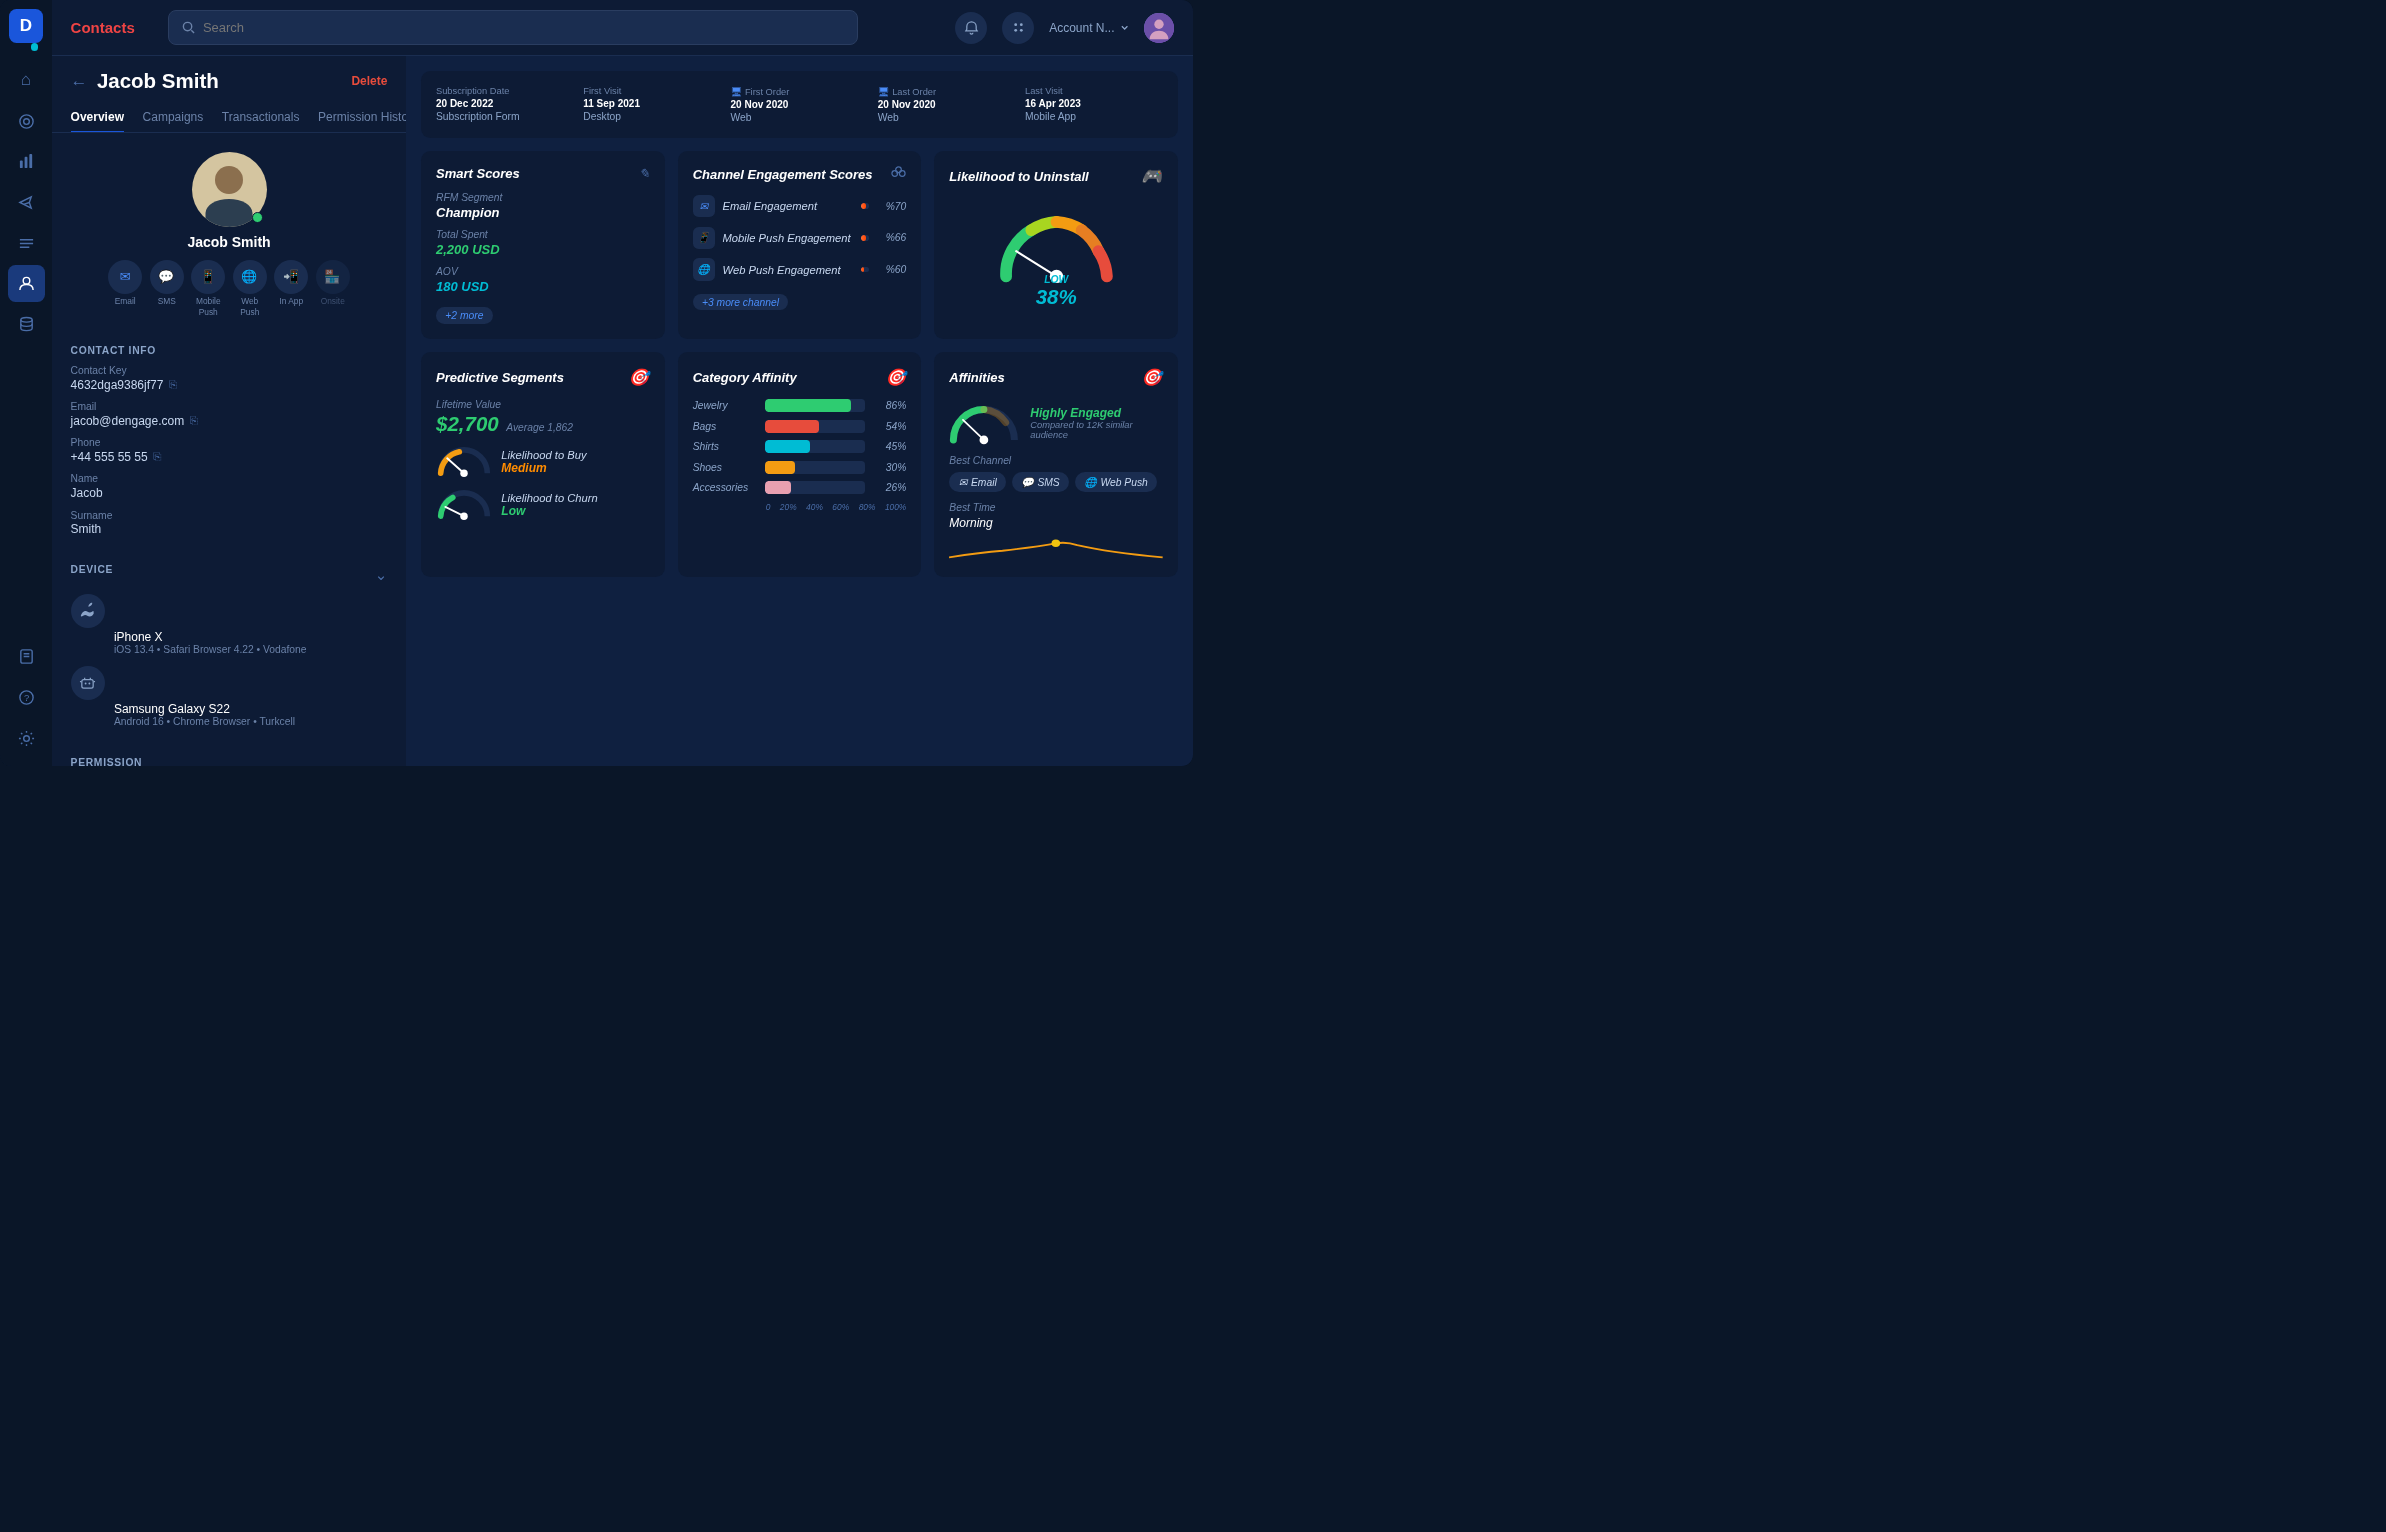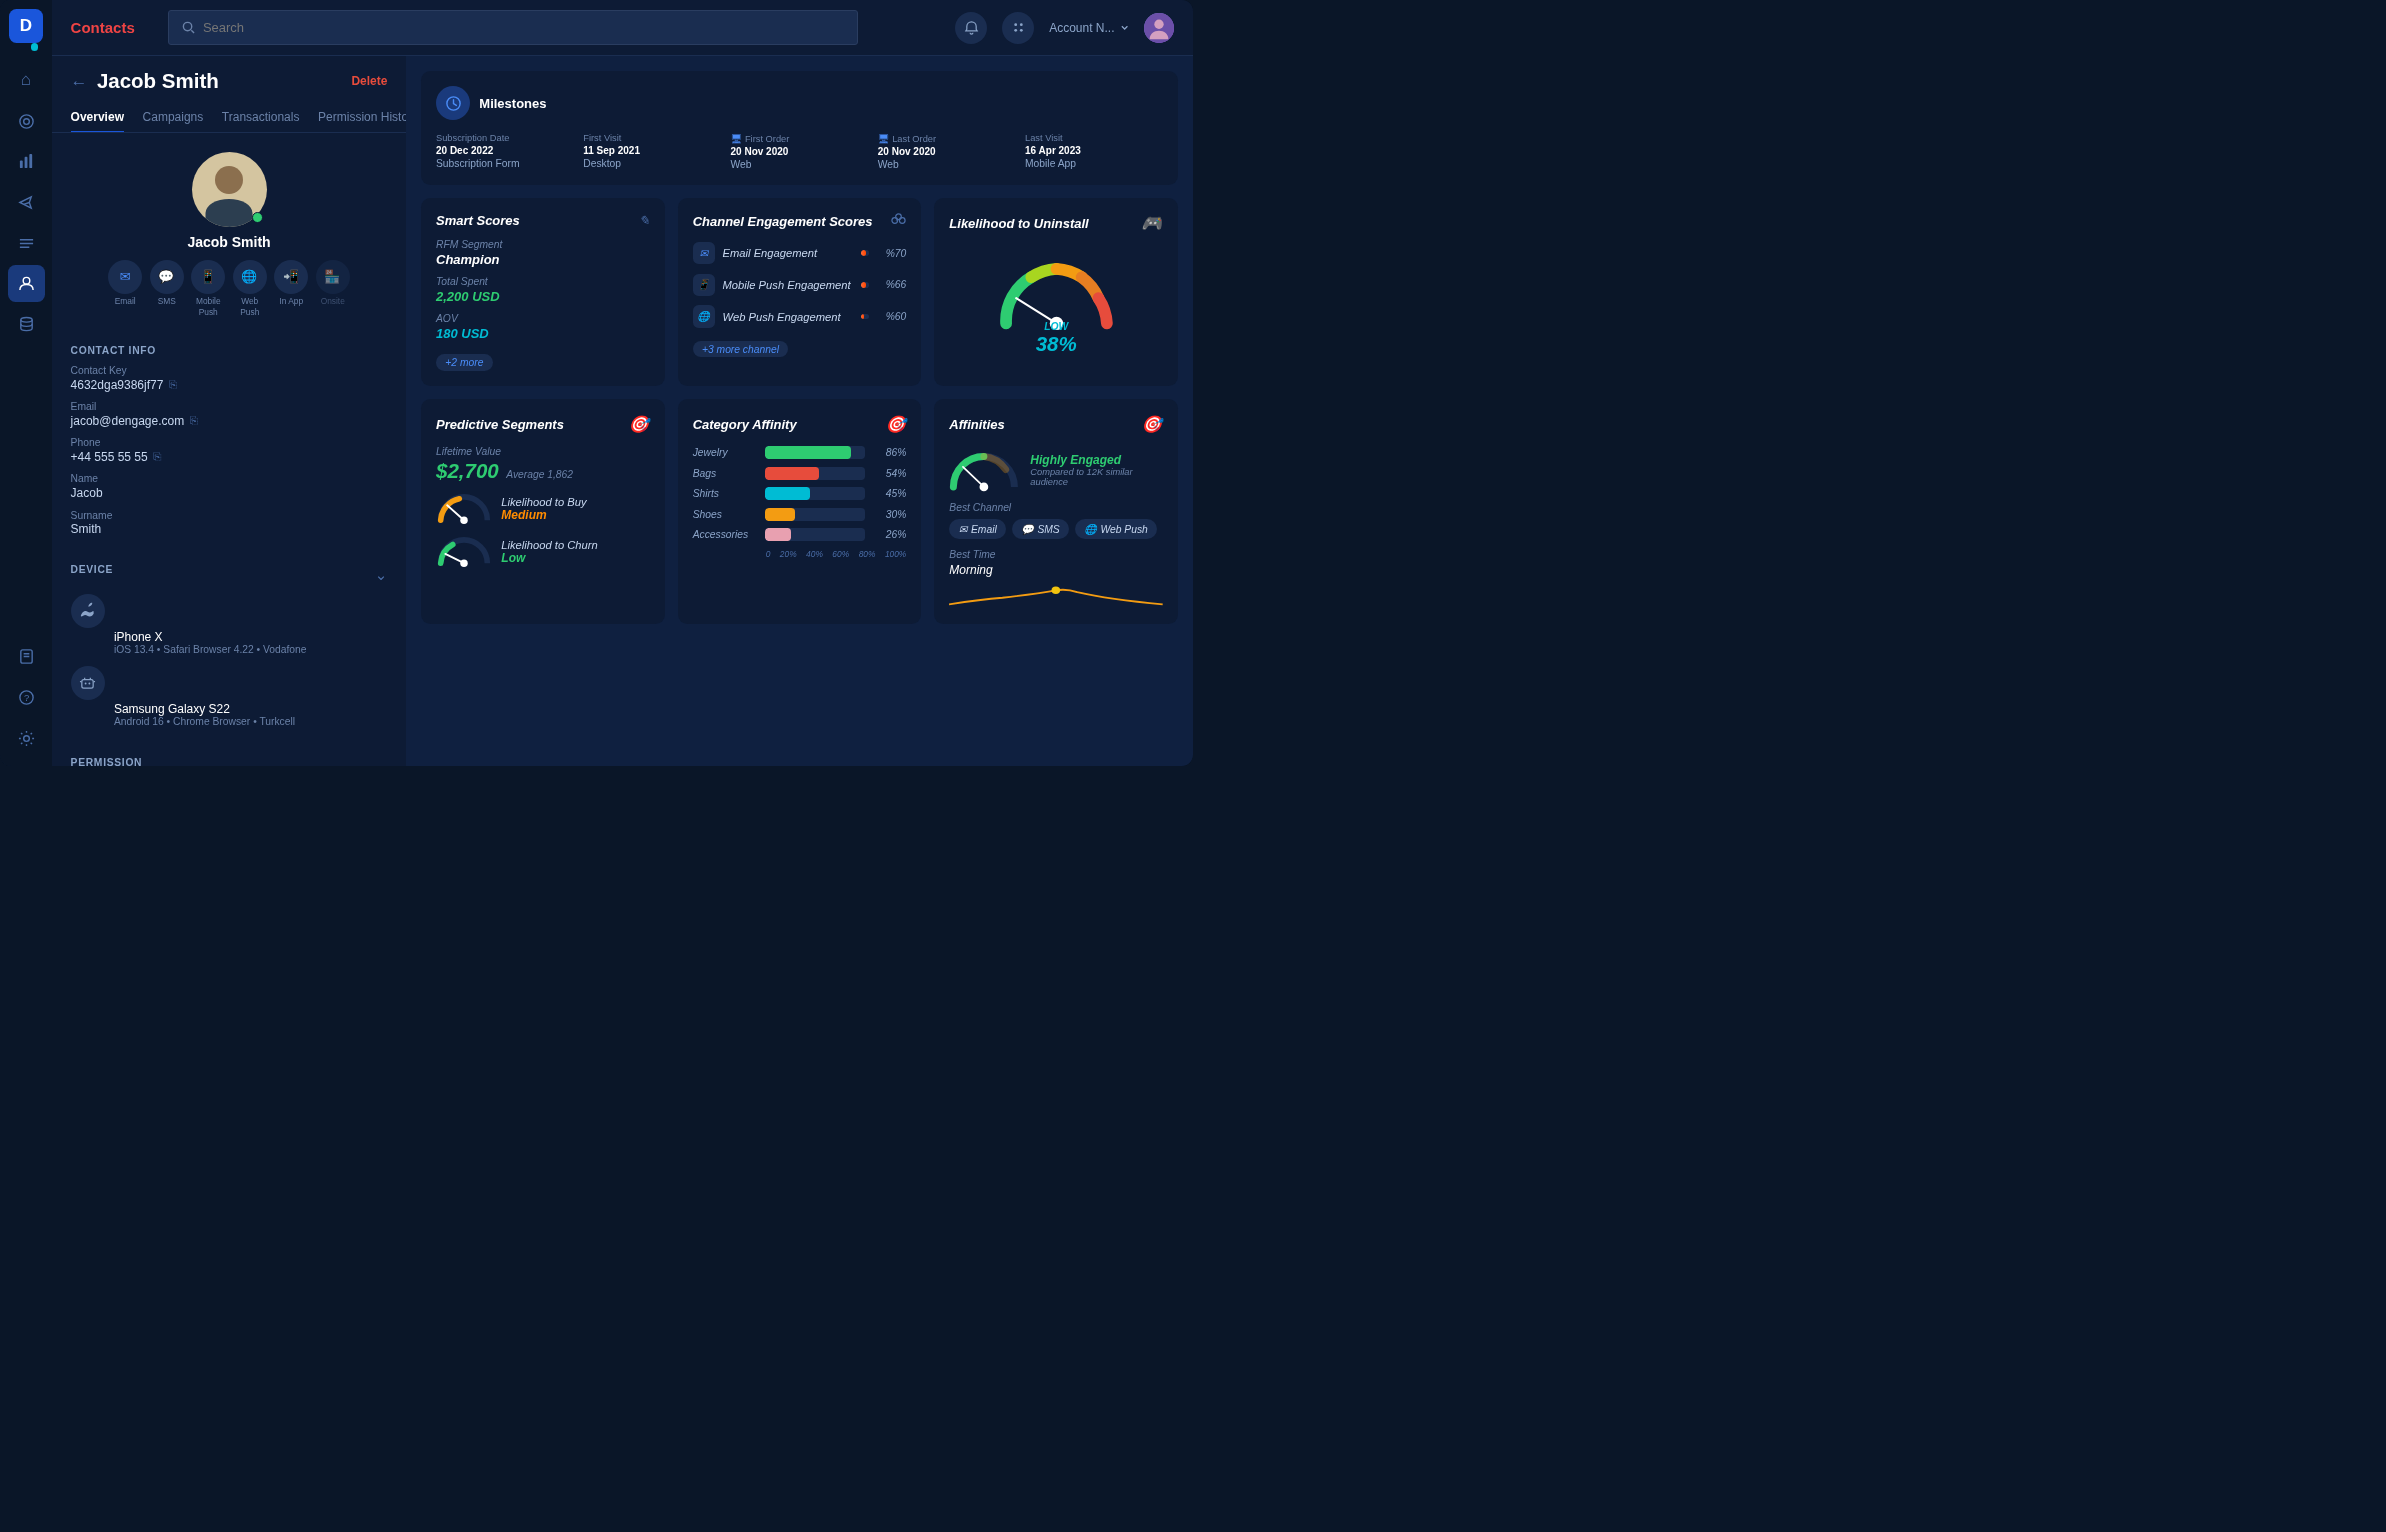--- a/index.html
+++ b/index.html
@@ -89,21 +89,21 @@
       font-size: 15px;
       font-weight: 600;
       color: #ef4444;
       margin-right: 18.6px;
     }
     .topbar-search {
       flex: 1;
       max-width: 690px;
       height: 35px;
       background: #1a2d50;
-      border-radius: 3px;
+      border-radius: 8px;
       border: 0.9px solid #2a3d60;
       display: flex;
       align-items: center;
       padding: 0 13px;
       gap: 7.5px;
       color: #6b82a8;
     }
     .topbar-search input {
       background: transparent;
       border: none;
@@ -908,29 +908,20 @@
           <div class="permission-toggle">
             <div class="toggle-switch"></div>
             <span style="font-size:12px;color:#c8d8f0;">Email</span>
           </div>
         </div>
       </div>
 
       <div class="right-panel scrollbar-hidden">
 
         <div class="milestones-card">
-          <div class="milestones-header">
-            <div class="milestone-icon">
-              <svg width="17" height="17" viewBox="0 0 18 18" fill="none">
-                  <circle cx="9" cy="9" r="7" stroke="#4a8cf7" stroke-width="1.5"></circle>
-                  <path d="M9 5v4l3 2" stroke="#4a8cf7" stroke-width="1.5" stroke-linecap="round"></path>
-                </svg>
-            </div>
-            <span class="card-title" style="margin-bottom:0">Milestones</span>
-          </div>
           <div class="milestones-grid">
             <div class="milestone-item">
               <div class="milestone-sub">Subscription Date</div>
               <div class="milestone-date">20 Dec 2022</div>
               <div class="milestone-detail">Subscription Form</div>
             </div>
             <div class="milestone-item">
               <div class="milestone-sub">First Visit</div>
               <div class="milestone-date">11 Sep 2021</div>
               <div class="milestone-detail">Desktop</div>

